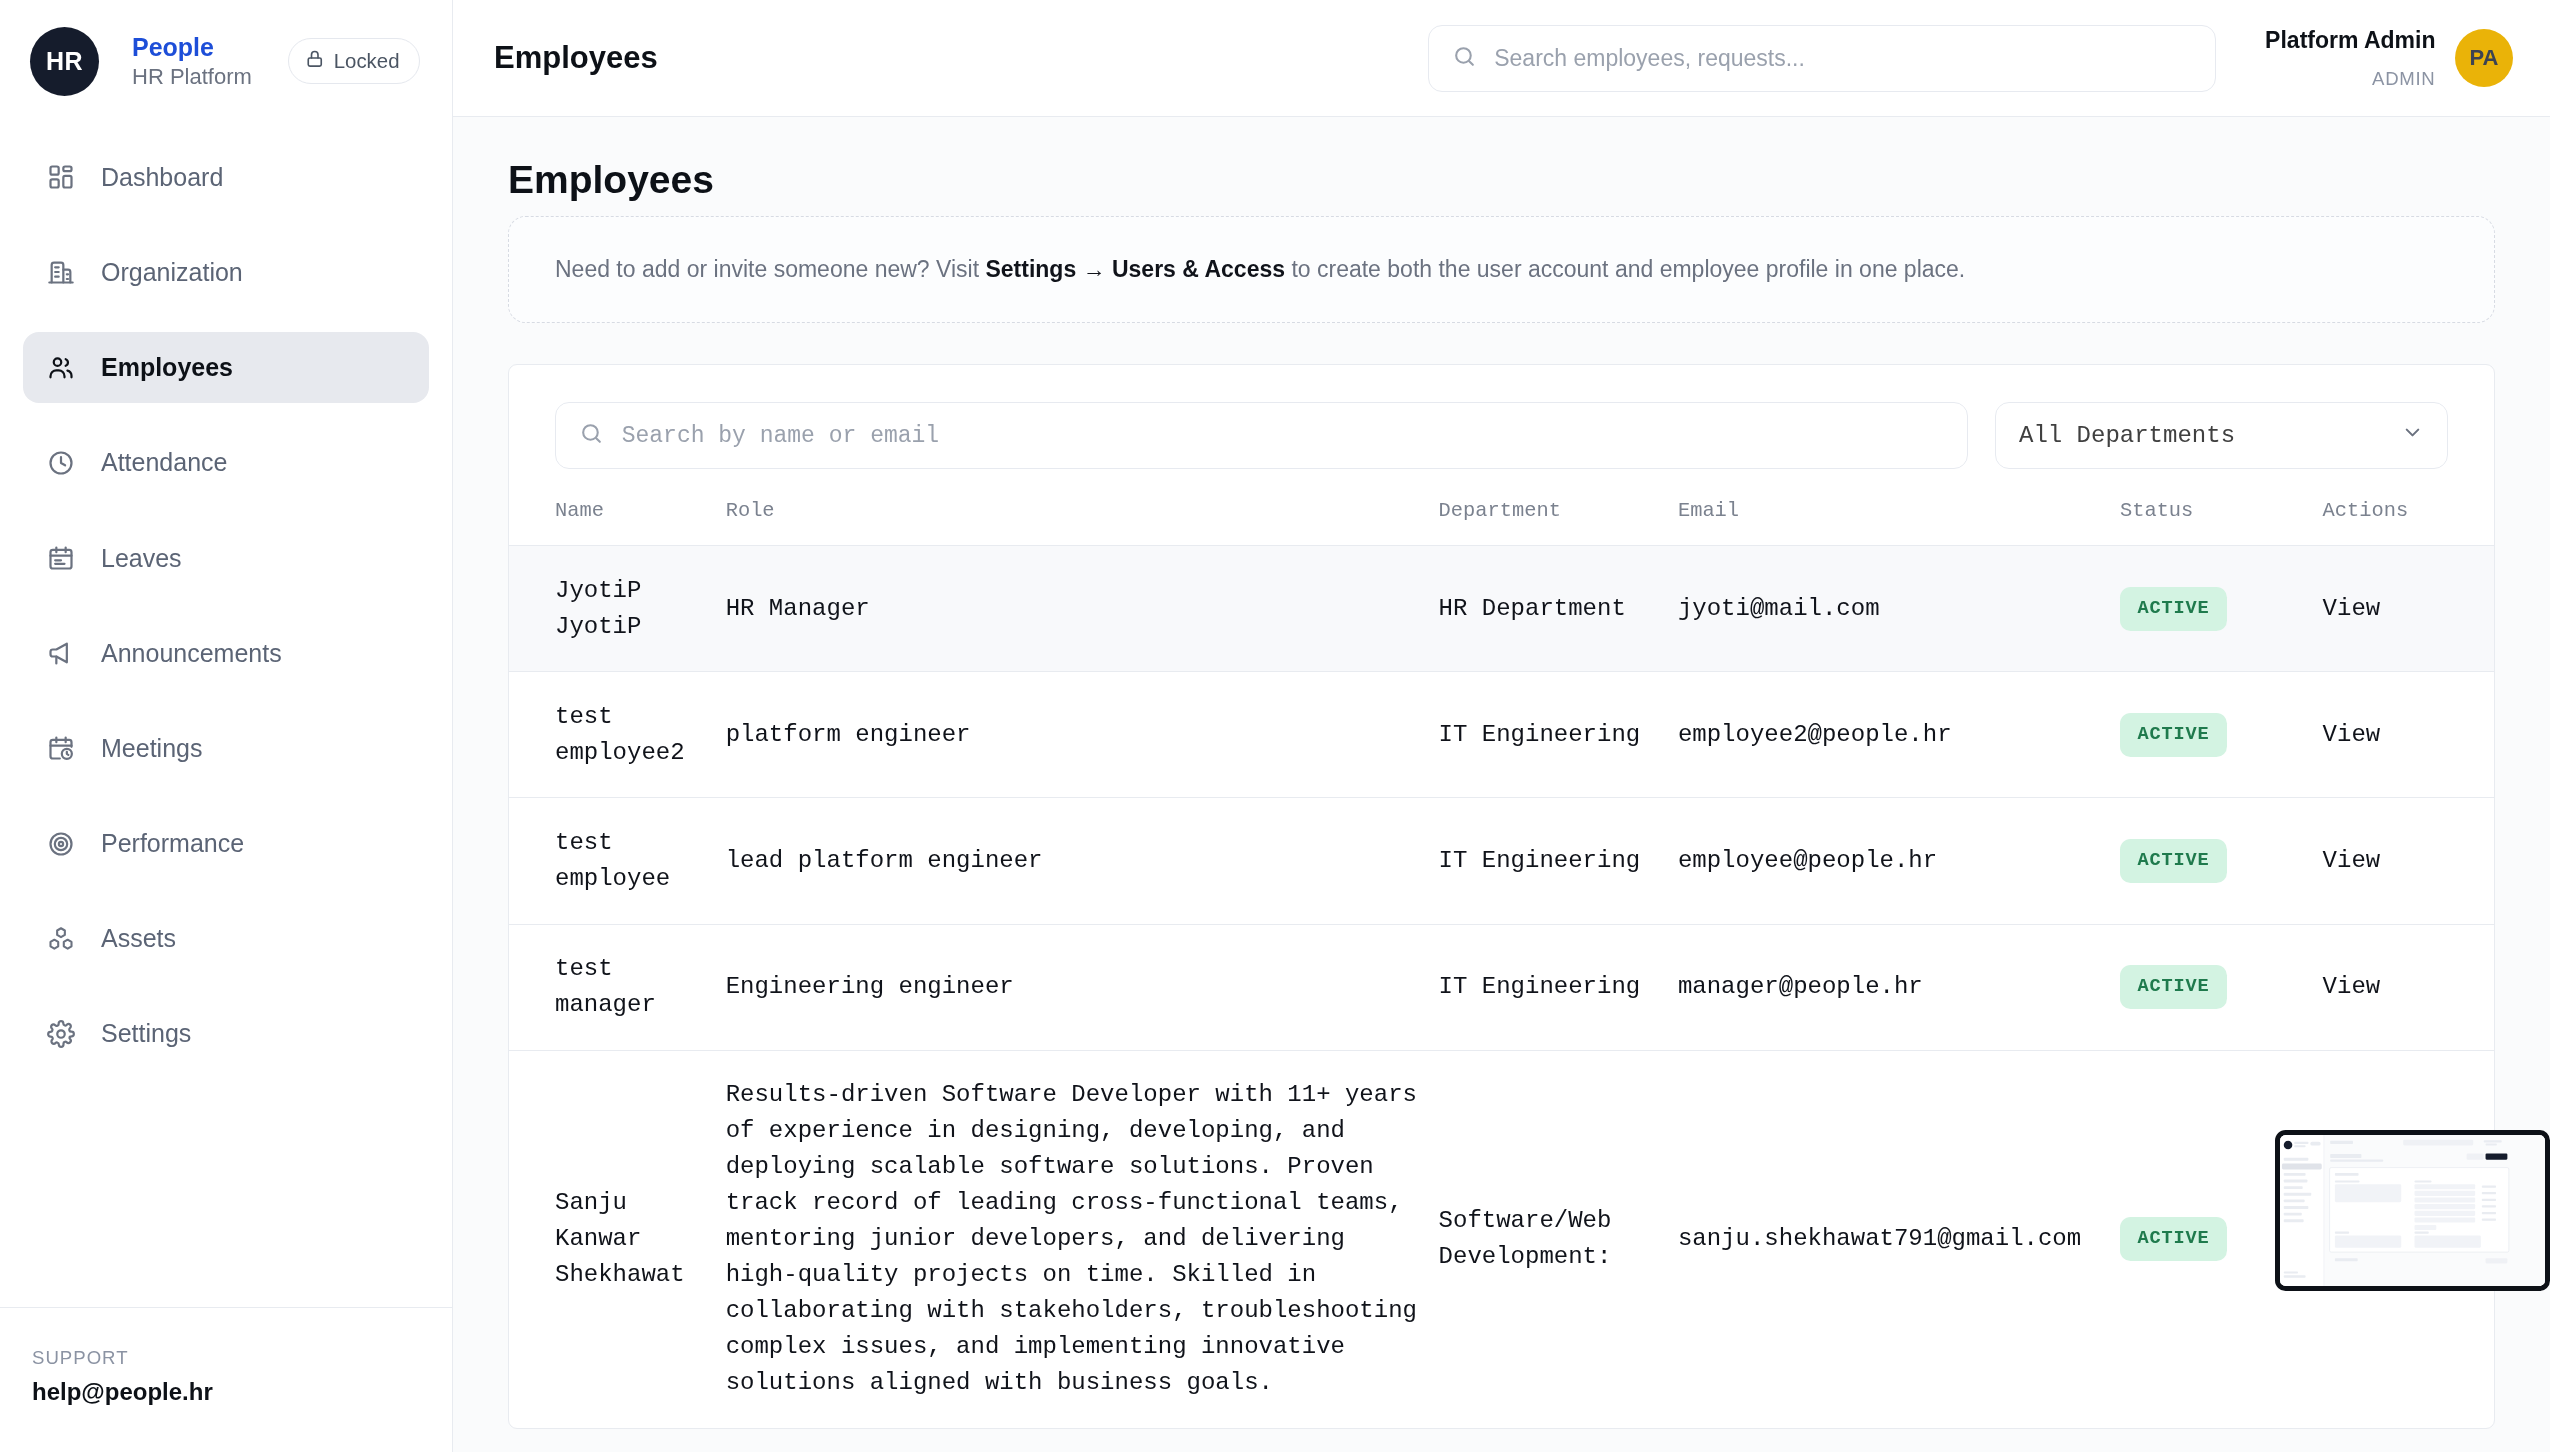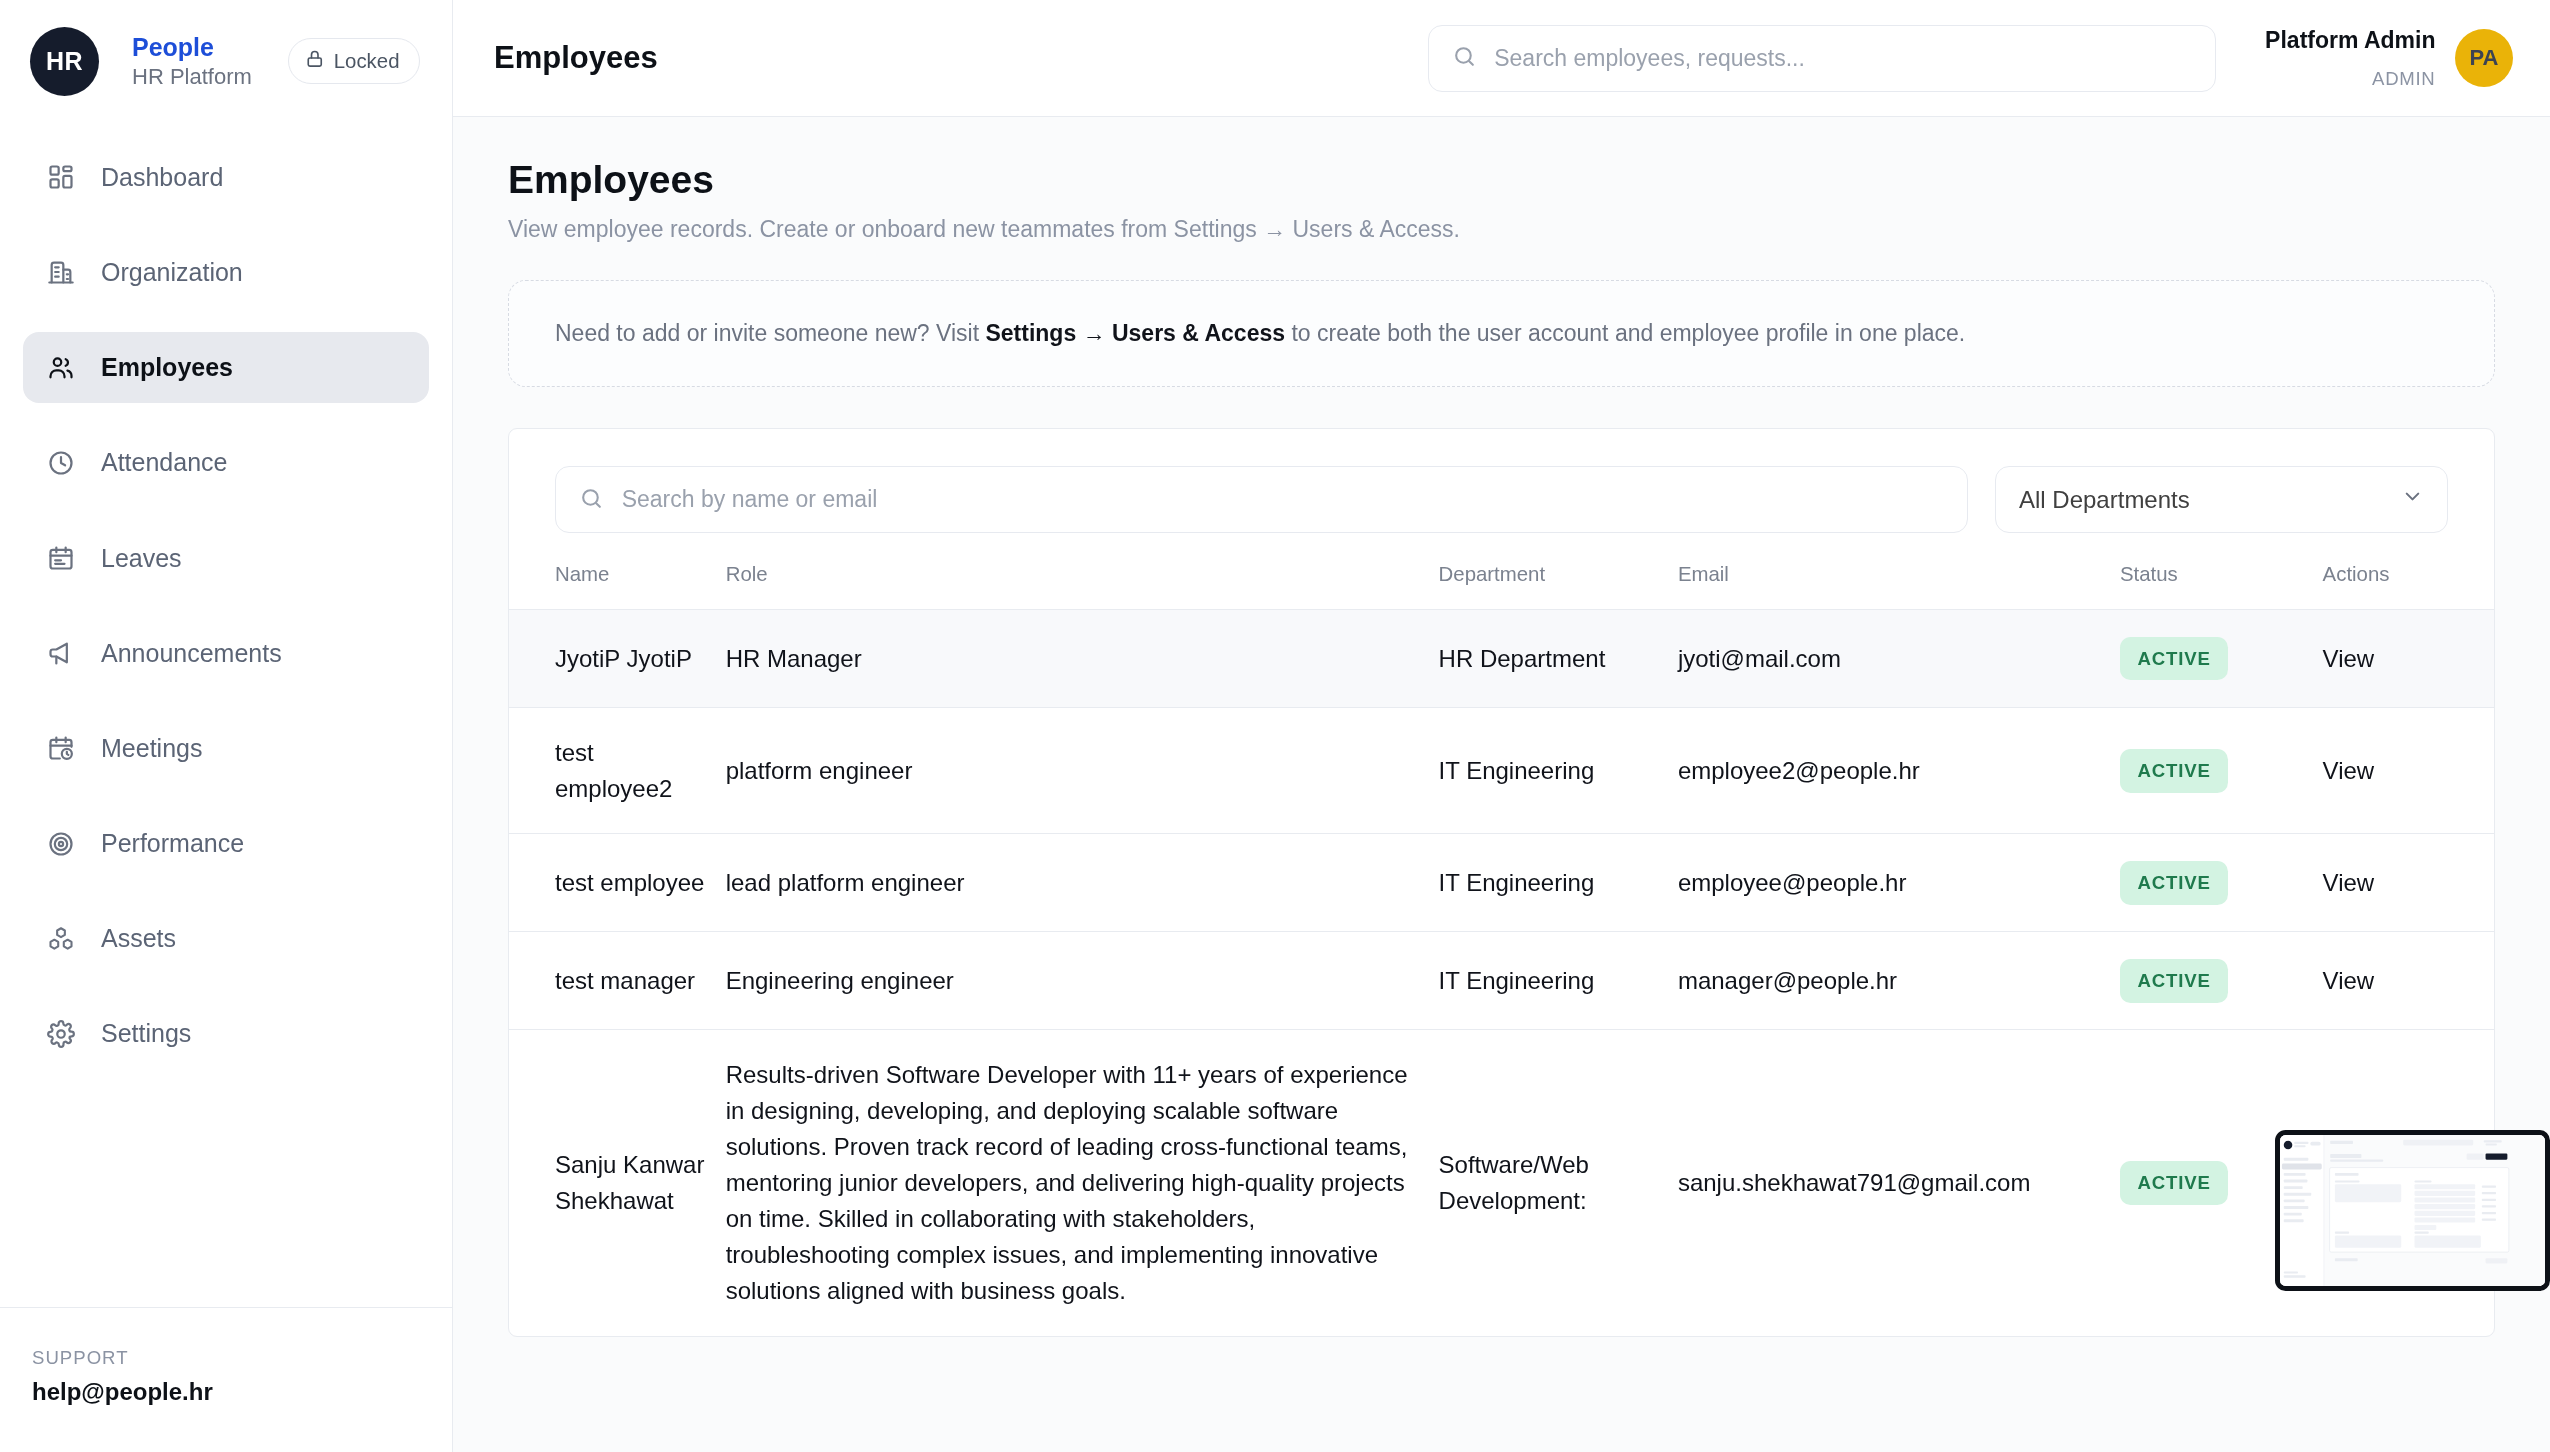--- a/index.html
+++ b/index.html
@@ -94,21 +94,21 @@
   .banner {
     border: 1.8px dashed #d7dbe3; border-radius: 17.7px;
     background: #fcfdfe;
     padding: 39px 46px; margin-bottom: 41px;
     font-size: 23px; color: #6b7280;
   }
   .banner b { color: #10131a; font-weight: 700; }
 
   .card {
     border: 1.8px solid #e8ebf0; border-radius: 9px;
-    background: #ffffff; overflow: hidden;
+    background: #ffffff; overflow: hidden; font-family: Liberation Mono, monospace;
   }
   .card-tools { display: flex; align-items: center; gap: 26.6px; padding: 37px 46px 30px 46px; }
   .tbl-search {
     flex: 1; height: 67px;
     border: 1.8px solid #e7eaf0; border-radius: 14px;
     display: flex; align-items: center; gap: 17.7px; padding: 0 23px;
   }
   .tbl-search input {
     border: 0; outline: 0; background: transparent;
     font-family: inherit; font-size: 23px; color: #2b3038; width: 100%;
@@ -326,21 +326,20 @@
         <div class="user-meta">
           <div class="user-name">Platform Admin</div>
           <div class="user-role">ADMIN</div>
         </div>
         <div class="avatar">PA</div>
       </div>
     </header>
 
     <div class="content">
       <h1 class="page-title">Employees</h1>
-      <div class="page-sub">View employee records. Create or onboard new teammates from Settings → Users &amp; Access.</div>
 
       <div class="banner">
         <span>Need to add or invite someone new? Visit</span>
         <b>Settings → Users &amp; Access</b>
         <span>to create both the user account and employee profile in one place.</span>
       </div>
 
       <div class="card">
         <div class="card-tools">
           <div class="tbl-search">

